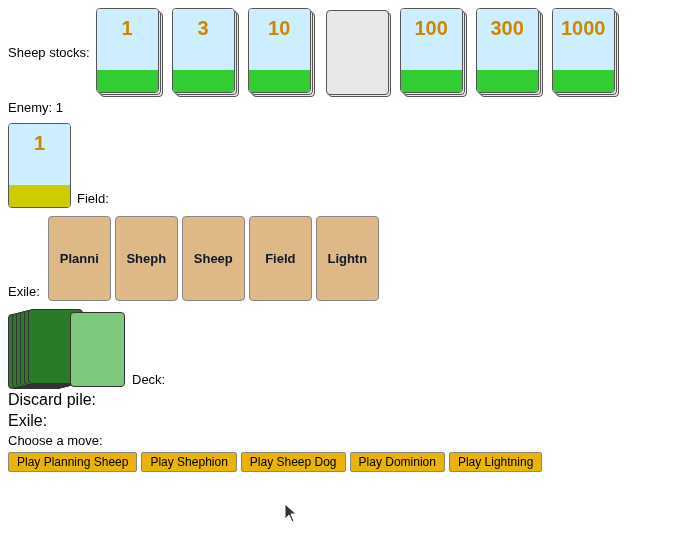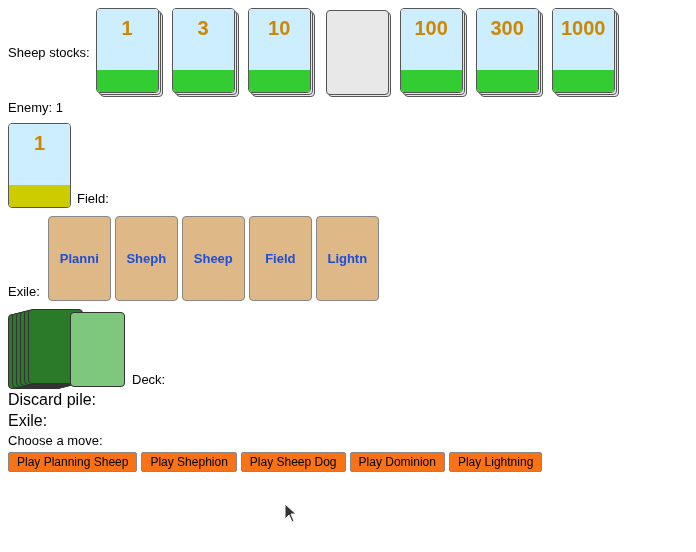--- a/index.html
+++ b/index.html
@@ -126,21 +126,21 @@
       height: 85px;
       border: 1.5px solid #888;
       border-radius: 4px;
       background: #deb887;
       display: flex;
       align-items: center;
       justify-content: center;
       margin-right: 4px;
       font-size: 13px;
       font-weight: bold;
-      color: #1d4ed8;
+      color: #0f172a;
       text-align: center;
       padding: 4px;
       word-break: break-word;
     }
 
     
     .deck-row {
       display: flex;
       align-items: flex-end;
       margin-bottom: 2px;
@@ -188,21 +188,21 @@
     }
     .moves-row {
       display: flex;
       flex-wrap: wrap;
       gap: 4px;
     }
     .move-btn {
       font-size: 12px;
       padding: 2px 8px;
       border: 1px solid #888;
-      background: #f97316;
+      background: #eab308;
       cursor: pointer;
       border-radius: 2px;
     }
 
     
     .cursor {
       position: absolute;
       bottom: 30px;
       left: 285px;
       width: 12px;

